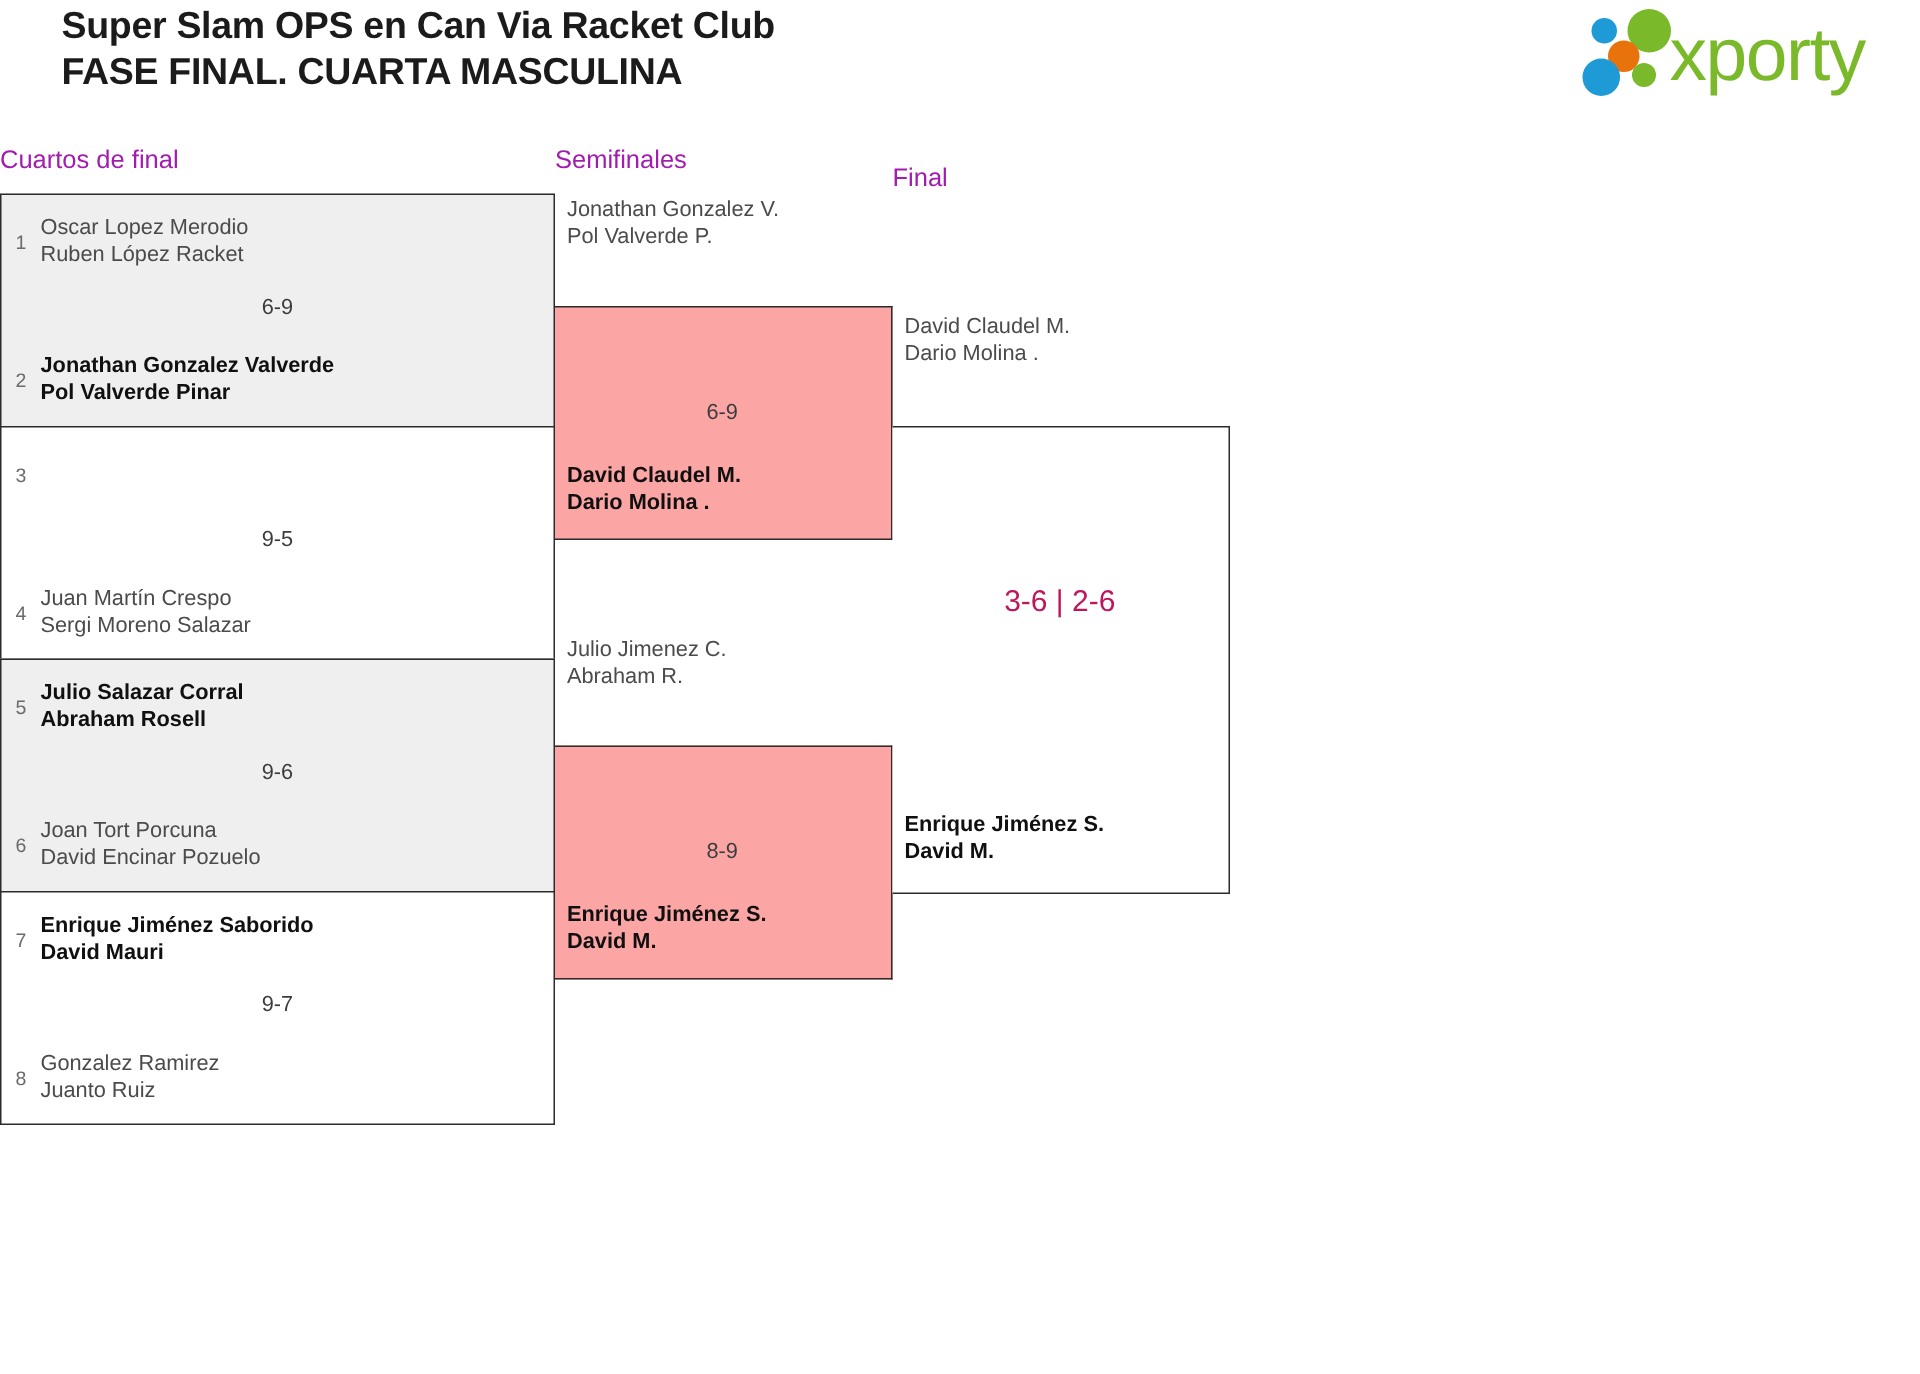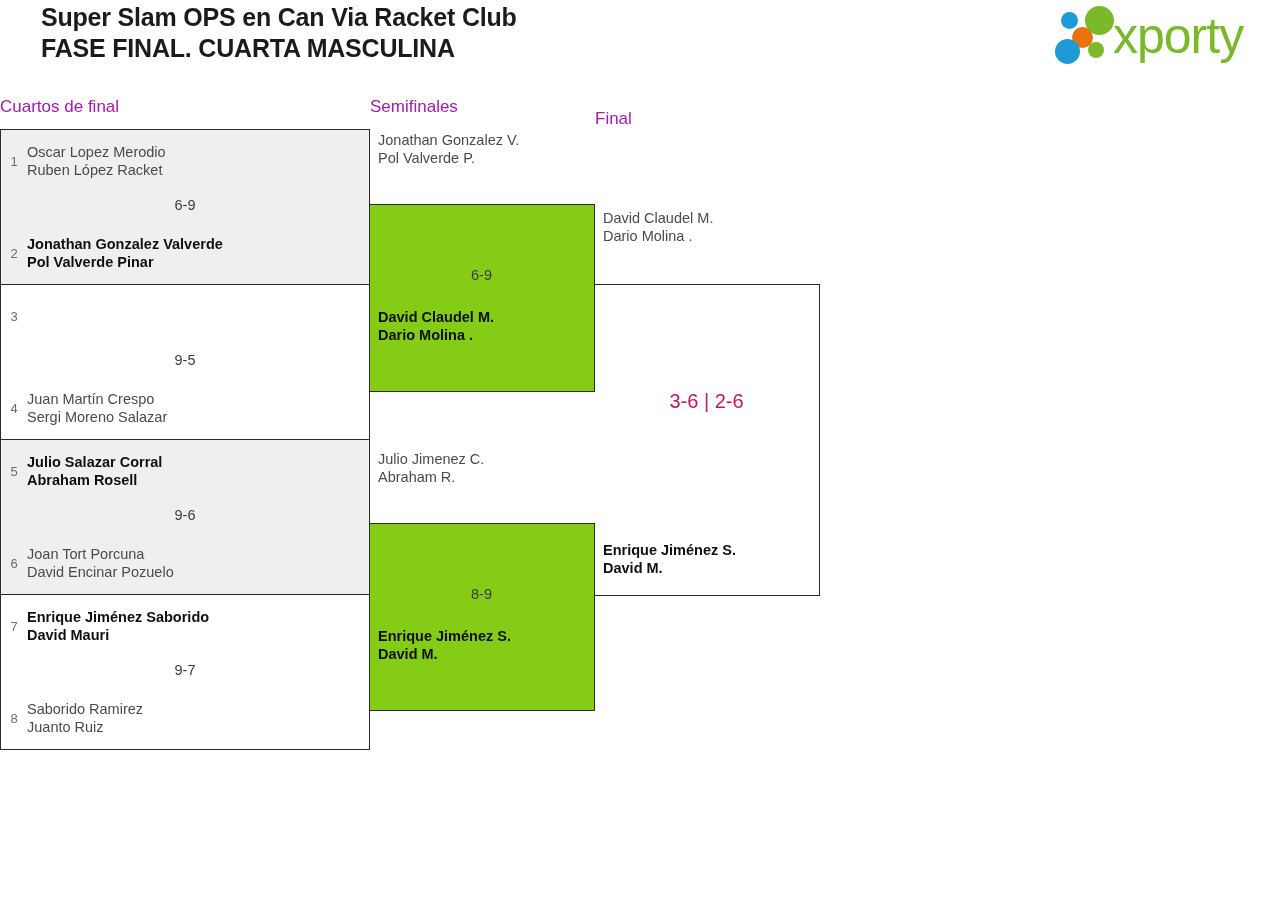--- a/index.html
+++ b/index.html
@@ -129,27 +129,27 @@
     line-height: 18px;
     color: #3c3c3c;
   }
 
   
   .sf-col { position: absolute; left: 370px; top: 0px; width: 225px; }
   .sf-match {
     position: absolute;
     left: 0px;
     width: 225px;
-    height: 188px;
+    height: 156px;
     border: 1px solid #2b2b2b;
     border-left: none;
-    background: #84cc16;
+    background: #fca5a5;
   }
   .sf-match.s0 { top: 75px; }
-  .sf-match.s1 { top: 394px; }
+  .sf-match.s1 { top: 368px; }
 
   .sf-side {
     position: absolute;
     left: 0px;
     width: 223px;
     height: 40px;
     display: flex;
     align-items: center;
     padding-left: 8px;
   }
@@ -284,21 +284,21 @@
           <span class="seed">7</span>
           <span class="players">
             <span class="pname">Enrique Jiménez Saborido</span>
             <span class="pname">David Mauri</span>
           </span>
         </div>
         <div class="qf-score">9-7</div>
         <div class="side bottom">
           <span class="seed">8</span>
           <span class="players">
-            <span class="pname">Saborido Ramirez</span>
+            <span class="pname">Gonzalez Ramirez</span>
             <span class="pname">Juanto Ruiz</span>
           </span>
         </div>
       </div>
     </div>
 
     <div class="sf-col">
 
       <div class="sf-match s0">
         <div class="sf-side top">

